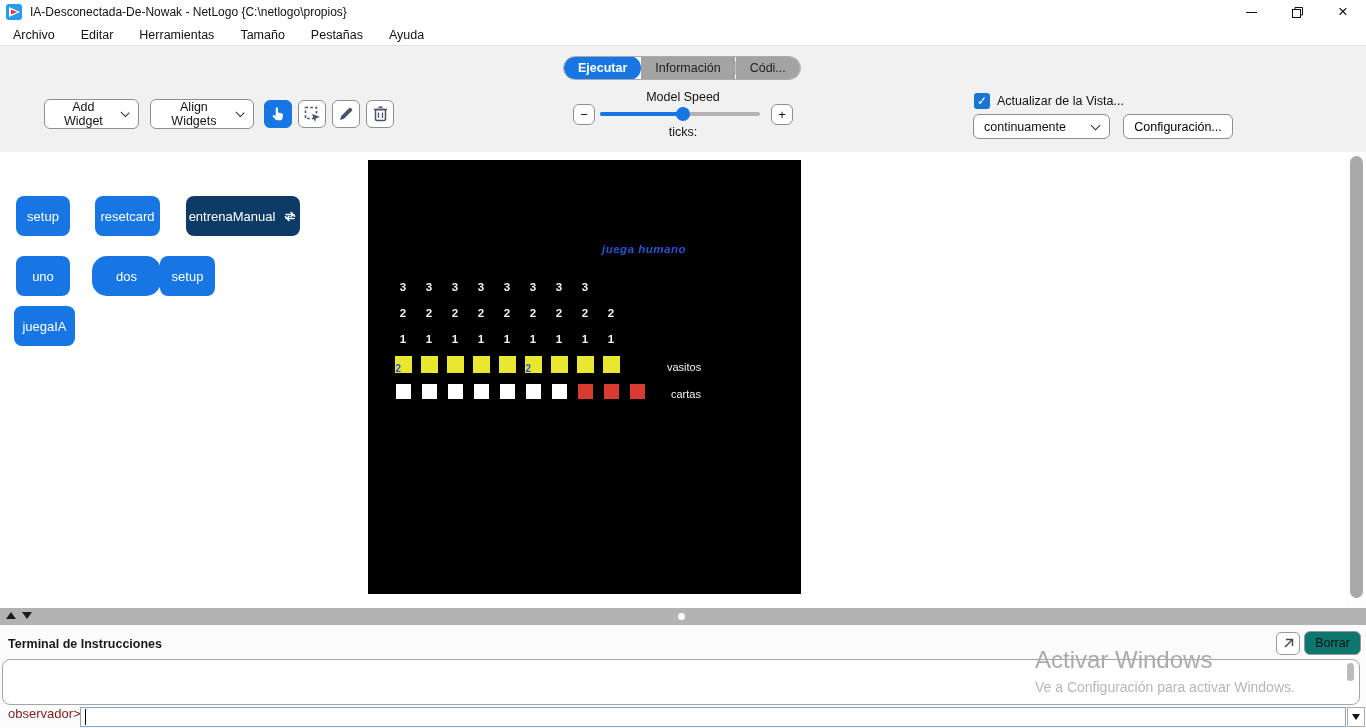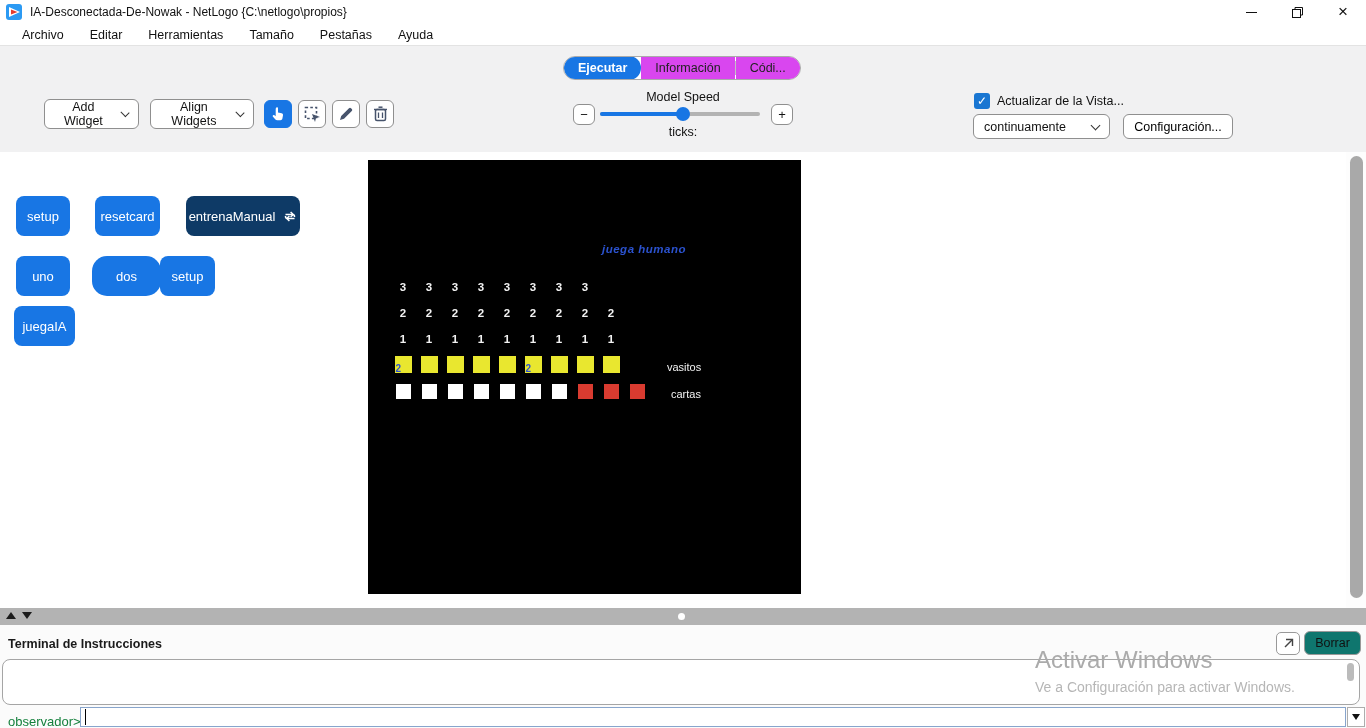--- a/index.html
+++ b/index.html
@@ -12,31 +12,31 @@
     display:flex; align-items:center; }
   .app-icon { margin-left:6px; width:16px; height:16px; }
   .win-title { margin-left:8px; font-size:12px; color:#111; }
   .win-controls { position:absolute; right:0; top:0; height:24px; display:flex; }
   .win-btn { width:46px; height:24px; display:flex; align-items:center; justify-content:center;
     font-size:14px; color:#111; background:transparent; border:none; }
   .min-glyph { width:11px; height:1px; background:#111; display:inline-block; }
 
   
   .menubar { position:absolute; left:0; top:24px; width:1366px; height:22px; background:#fff;
-    display:flex; align-items:center; gap:26px; padding-left:22px; border-bottom:1px solid #e3e3e3; }
+    display:flex; align-items:center; gap:26px; padding-left:13px; border-bottom:1px solid #e3e3e3; }
   .menu-item { font-size:12.5px; color:#111; cursor:default; }
 
   
   .topstrip { position:absolute; left:0; top:46px; width:1366px; height:106px; background:#f1f1f2; }
 
   
   .tabbar { position:absolute; left:563px; top:56px; height:24px; background:#fff;
     border:1px solid #aaa; border-radius:13px; display:flex; align-items:center; overflow:hidden; }
   .tab { height:24px; display:flex; align-items:center; justify-content:center;
-    font-size:12.5px; color:#222; padding:0 14px; background:#d946ef; border:none; }
+    font-size:12.5px; color:#222; padding:0 14px; background:#a3a3a3; border:none; }
   .tab.active { background:var(--accent); color:#fff; font-weight:bold; border-radius:12px; }
   .tab-sep { width:1px; height:14px; background:#c2c2c2; }
 
   
   .dd-btn { position:absolute; height:30px; background:#fff; border:1px solid #8f8f8f;
     border-radius:6px; display:flex; align-items:center; justify-content:space-between;
     font-size:12.5px; color:#111; padding:0 10px; }
   .chev { width:7px; height:7px; border-left:1.6px solid #333; border-bottom:1.6px solid #333;
     transform:rotate(-45deg); margin-left:10px; margin-top:-3px; }
   .tool-btn { position:absolute; width:28px; height:28px; top:100px; background:#fff;
@@ -102,21 +102,21 @@
   .terminal { position:absolute; left:0; top:625px; width:1366px; height:103px; background:#fbfbfb; }
   .term-title { position:absolute; left:8px; top:12px; font-size:12.5px; font-weight:bold; color:#1a1a1a; }
   .export-btn { position:absolute; left:1276px; top:7px; width:24px; height:23px; background:#fff;
     border:1px solid #999; border-radius:5px; display:flex; align-items:center; justify-content:center; }
   .clear-btn { position:absolute; left:1304px; top:6px; width:57px; height:24px; background:#0f766e;
     border:1px solid #999; border-radius:6px; font-size:12.5px; color:#111; }
   .term-out { position:absolute; left:2px; top:34px; width:1358px; height:46px; background:#fff;
     border:1px solid #a5a5a5; border-radius:8px; }
   .out-scroll { position:absolute; right:5px; top:3px; width:7px; height:18px; background:#bbb; border-radius:4px; }
   .cmd-row { position:absolute; left:0; top:81px; width:1366px; height:22px; }
-  .prompt { position:absolute; left:8px; top:8px; font-size:13px; color:#15803d; }
+  .prompt { position:absolute; left:8px; top:0; font-size:13px; color:#7f1d1d; }
   .cmd-input { position:absolute; left:80px; top:1px; width:1266px; height:20px; background:#fff;
     border:1px solid #88a5cc; font-size:13px; color:#111; padding-left:4px; font-family:"Liberation Sans",sans-serif; }
   .caret { position:absolute; left:85px; top:3px; width:1px; height:16px; background:#000; }
   .cmd-dd { position:absolute; left:1347px; top:1px; width:18px; height:20px; background:#fff;
     border:1px solid #adadad; display:flex; align-items:center; justify-content:center; }
   .cmd-dd-glyph { width:0; height:0; border-left:4px solid transparent; border-right:4px solid transparent;
     border-top:6px solid #111; }
 
   
   .watermark { position:absolute; left:1035px; top:646px; z-index:50; pointer-events:none; color:#ababab; }

